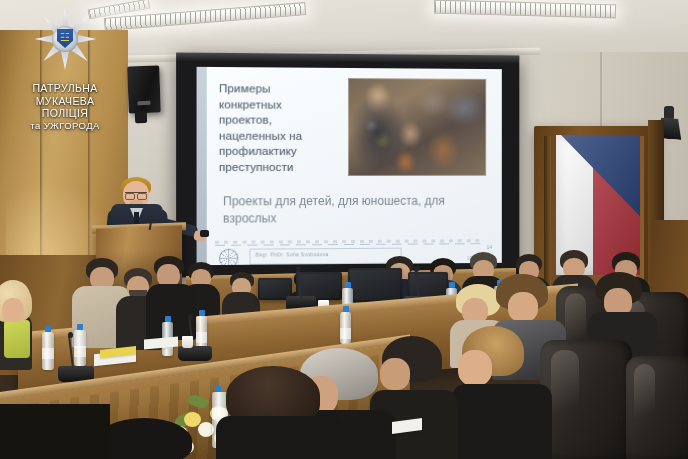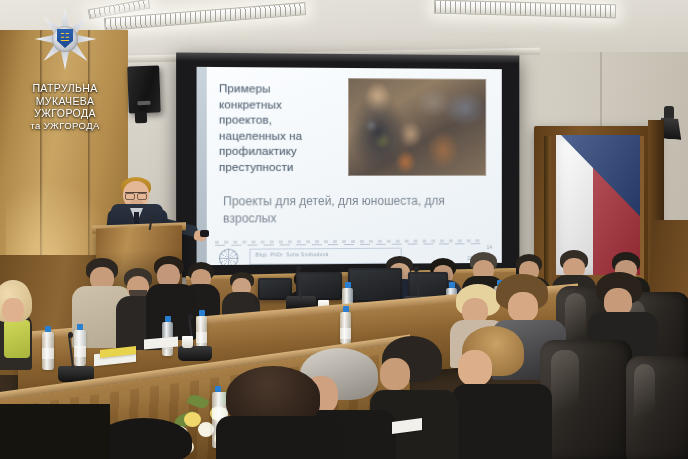--- a/index.html
+++ b/index.html
@@ -760,18 +760,18 @@
       <div class="ray" style="transform:rotate(45deg)"></div>
       <div class="ray" style="transform:rotate(90deg)"></div>
       <div class="ray" style="transform:rotate(135deg)"></div>
       <div class="disc"></div>
       <div class="shield"></div>
       <div class="trident">☳</div>
     </div>
     <div class="logo-text">
       <div>ПАТРУЛЬНА</div>
       <div>МУКАЧЕВА</div>
-      <div>УЖГОРОДА</div>
+      <div>ПОЛІЦІЯ</div>
       <div class="small">та УЖГОРОДА</div>
     </div>
   </div>
 
 </div>
 
 </body></html>

